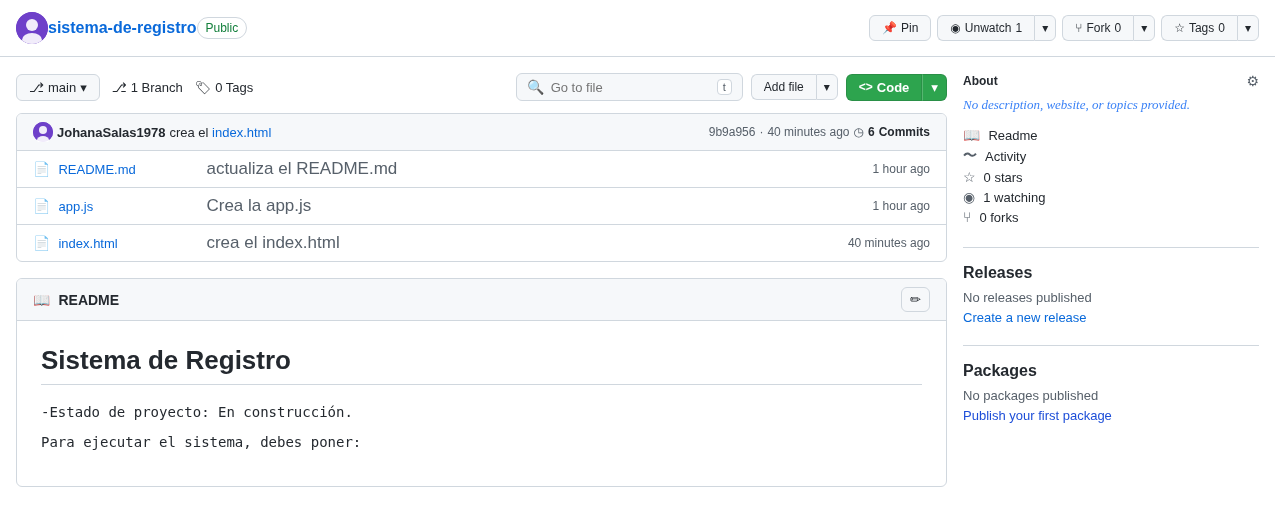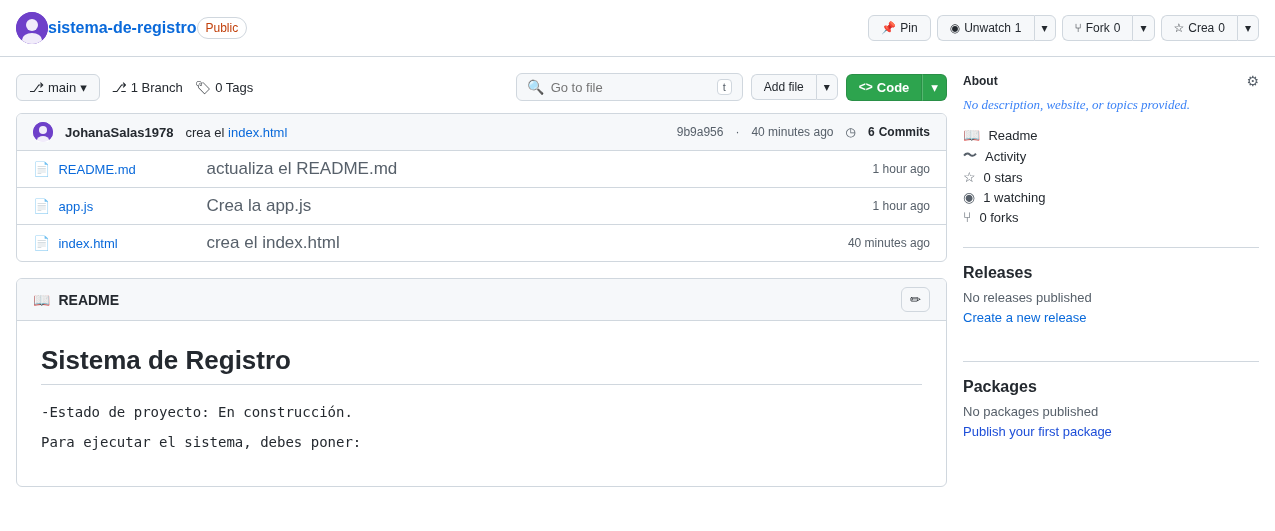--- a/index.html
+++ b/index.html
@@ -15,21 +15,21 @@
     .avatar {
       width: 32px; height: 32px; border-radius: 50%; background: #6e40c9;
       display: flex; align-items: center; justify-content: center; color: white; font-size: 12px;
       overflow: hidden;
     }
     .repo-name {
       font-size: 16px; font-weight: 600; color: #0969da;
     }
     .public-badge {
       border: 1px solid #d0d7de; border-radius: 20px; padding: 3px 8px;
-      font-size: 12px; color: #c2410c; font-weight: 500;
+      font-size: 12px; color: #15803d; font-weight: 500;
     }
     .header-actions {
       margin-left: auto;
       display: flex; align-items: center; gap: 6px;
     }
     .btn-group {
       display: flex; align-items: center;
     }
     .btn {
       display: inline-flex; align-items: center; gap: 4px;
@@ -104,29 +104,29 @@
 
     
     .file-table {
       border: 1px solid #d0d7de; border-radius: 6px; overflow: hidden;
       margin-bottom: 16px;
     }
     .commit-bar {
       display: flex; align-items: center; justify-content: space-between;
       padding: 8px 16px; background: #f6f8fa; border-bottom: 1px solid #d0d7de;
     }
-    .commit-bar-left { display: flex; align-items: center; gap: 12px; }
+    .commit-bar-left { display: flex; align-items: center; gap: 4px; }
     .commit-avatar {
       width: 20px; height: 20px; border-radius: 50%; background: #6e40c9;
       display: flex; align-items: center; justify-content: center; color: white; font-size: 10px;
     }
     .commit-username { font-weight: 600; color: #24292f; font-size: 13px; }
     .commit-msg { color: #24292f; font-size: 13px; }
     .commit-msg a { color: #0969da; }
-    .commit-bar-right { display: flex; align-items: center; gap: 12px; font-size: 12px; color: #57606a; }
+    .commit-bar-right { display: flex; align-items: center; gap: 4px; font-size: 12px; color: #57606a; }
     .commit-hash { color: #57606a; font-size: 12px; }
     .commits-link { display: flex; align-items: center; gap: 4px; color: #24292f; font-size: 12px; font-weight: 600; text-decoration: none; }
     
     .file-row {
       display: flex; align-items: center;
       padding: 8px 16px; border-bottom: 1px solid #d0d7de;
       gap: 8px;
     }
     .file-row:last-child { border-bottom: none; }
     .file-icon { color: #57606a; font-size: 14px; }
@@ -156,21 +156,21 @@
     }
     .about-title { font-size: 12px; font-weight: 600; }
     .gear-icon { color: #57606a; cursor: pointer; }
     .about-desc { color: #3b82f6; font-size: 13px; font-style: italic; margin-bottom: 12px; font-family: Liberation Serif, serif; }
     .sidebar-link {
       display: flex; align-items: center; gap: 8px;
       color: #24292f; font-size: 13px; text-decoration: none; padding: 2px 0;
     }
     .sidebar-link .icon { color: #57606a; font-size: 14px; }
     .sidebar-divider { border: none; border-top: 1px solid #d0d7de; margin: 16px 0; }
-    .releases-section { margin-bottom: 36px; }
+    .releases-section { margin-bottom: 20px; }
     .releases-title { font-size: 16px; font-weight: 600; margin-bottom: 8px; }
     .releases-none { color: #57606a; font-size: 13px; margin-bottom: 4px; }
     .releases-create { color: #0969da; font-size: 13px; text-decoration: none; }
     .packages-section {}
     .packages-title { font-size: 16px; font-weight: 600; margin-bottom: 8px; }
     .packages-none { color: #57606a; font-size: 13px; margin-bottom: 4px; }
     .packages-publish { color: #1d4ed8; font-size: 13px; text-decoration: none; }
   </style>
 </head>
 <body>
@@ -213,21 +213,21 @@
         <span>0</span>
       </button>
       <button class="btn btn-split-right">
         <span>▾</span>
       </button>
     </div>
 
     <div class="btn-group">
       <button class="btn btn-split-left">
         <span>☆</span>
-        <span>Crea</span>
+        <span>Tags</span>
         <span>0</span>
       </button>
       <button class="btn btn-split-right">
         <span>▾</span>
       </button>
     </div>
   </div>
 </div>
 
 <div class="main-layout">

